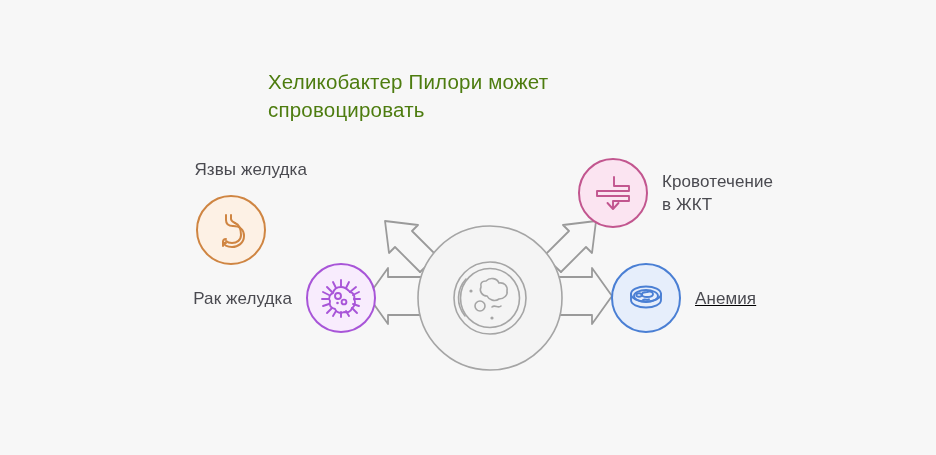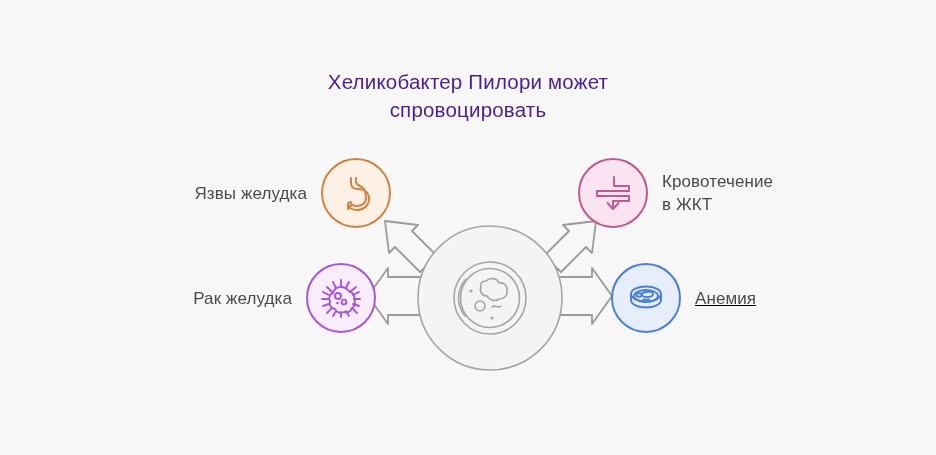--- a/index.html
+++ b/index.html
@@ -18,25 +18,25 @@
     width: 936px;
     height: 455px;
   }
 
   
   #title {
     position: absolute;
     left: 268px;
     top: 68px;
     width: 400px;
-    text-align: center;
+    text-align: left;
     font-size: 20.5px;
     line-height: 28px;
     letter-spacing: 0.2px;
-    color: #4c1d95;
+    color: #4d7c0f;
     white-space: pre-line;
   }
 
   
   #stage {
     position: absolute;
     left: 0;
     top: 0;
     width: 936px;
     height: 455px;
@@ -75,21 +75,21 @@
     line-height: 23px;
     color: #4a4a50;
     letter-spacing: 0.1px;
     white-space: pre-line;
     flex: 0 0 auto;
   }
   .node.left-side .node-label { text-align: right; }
   .node.right-side .node-label { text-align: left; }
 
   
-  #node-ulcer   { left: 155px; top: 158px; }
+  #node-ulcer   { left: 155px; top: 158px; flex-direction: column; }
   #node-cancer  { left: 148px; top: 263px; }
   #node-bleed   { left: 578px; top: 158px; }
   #node-anemia  { left: 611px; top: 263px; text-decoration: underline; }
 
   #node-ulcer  .node-label { width: 152px; }
   #node-cancer .node-label { width: 144px; }
 </style>
 </head>
 <body style="background: rgb(247, 247, 247);">
 

